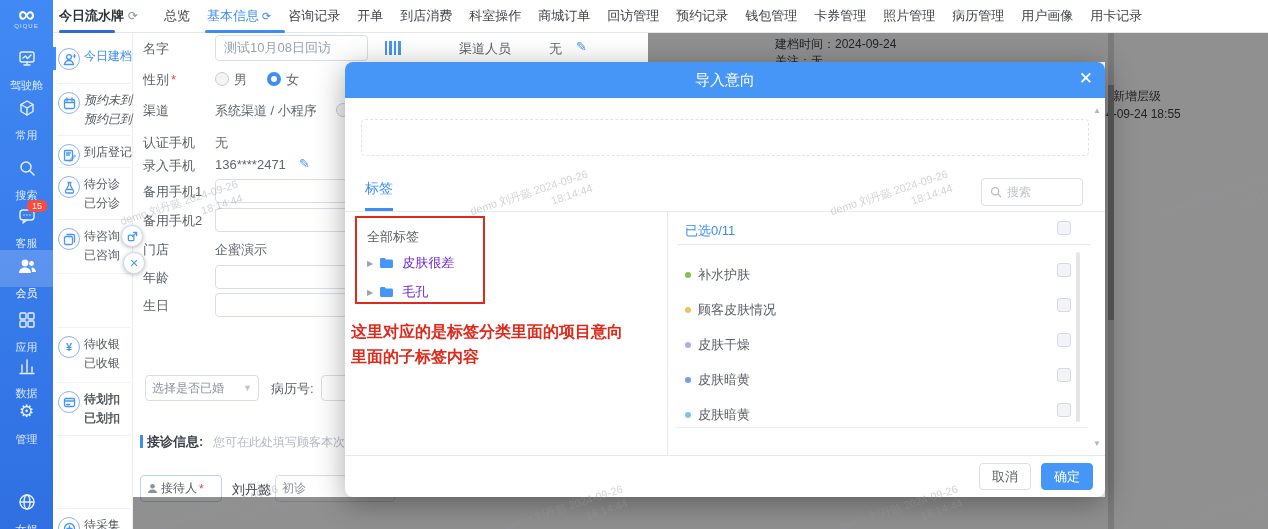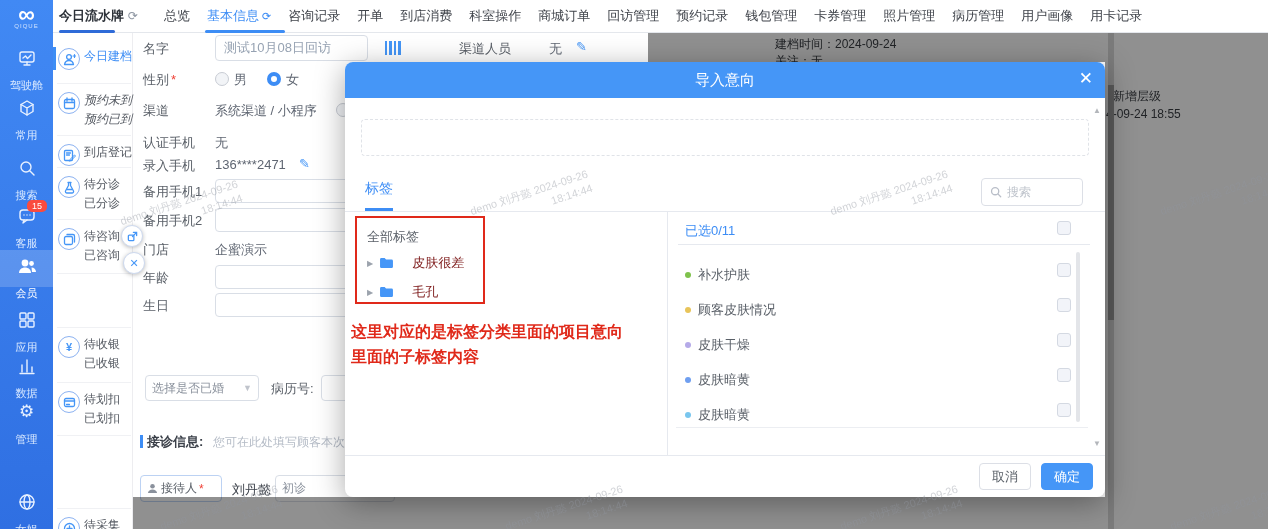--- a/index.html
+++ b/index.html
@@ -100,21 +100,21 @@
   .msearch { position:absolute; right:22px; top:4px; width:102px; height:28px; border:1px solid #dcdfe6;
     border-radius:4px; display:flex; align-items:center; padding:0 8px; background:#fff;}
   .msearch input { border:0; outline:0; width:64px; font-size:12px; color:#606266; margin-left:5px;
     font-family:"Liberation Sans","DejaVu Sans",sans-serif;}
   .msearch input::placeholder { color:#bfc4cc;}
   .mpanes { position:absolute; left:0; top:150px; width:760px; height:243px;}
   .mleft { position:absolute; left:0; top:0; width:323px; height:243px; border-right:1px solid #e6e9ef;}
   .treeroot { position:absolute; left:22px; top:16px; font-size:13px; color:#5a6068;}
   .treenode { position:absolute; left:22px; display:flex; align-items:center; cursor:pointer;}
   .caret { color:#9ca3ad; font-size:8px; margin-right:6px;}
-  .treenode span.tn { font-size:13px; color:#7f1d1d; margin-left:18px;}
+  .treenode span.tn { font-size:13px; color:#6d28d9; margin-left:8px;}
   .redbox { position:absolute; left:10px; top:4px; width:130px; height:88px; border:2px solid #e0291a;}
   .rednote { position:absolute; left:6px; top:107px; width:340px; color:#e0291a; font-size:16px; line-height:25px;font-weight:bold;}
   .mright { position:absolute; left:323px; top:0; width:437px; height:243px;}
   .selinfo { position:absolute; left:17px; top:10px; font-size:13px; color:#3d8df5;}
   .mrhead-line { position:absolute; left:10px; top:32px; width:412px; height:1px; background:#e6e9ef;}
   .checkbox { position:absolute; width:14px; height:14px; border:1px solid #d4d9e2; border-radius:3px;
     background:#f2f4f9; cursor:pointer;}
   .tagitem { position:absolute; left:17px; display:flex; align-items:center;}
   .tagdot { width:6px; height:6px; border-radius:50%; margin-right:7px;}
   .tagitem span.tl { font-size:13px; color:#5a6068;}
@@ -322,21 +322,21 @@
     <div class="qgroup" style="top:302px;">
       <span class="qicon">
           <span class="yen">¥</span>
         </span>
       <span class="qlines">
           <span>待收银</span>
           <span>已收银</span>
         </span>
     </div>
     <div class="qdiv" style="top:349px;"></div>
-    <div class="qgroup" style="top:357px;">
+    <div class="qgroup" style="top:357px;font-weight:bold;">
       <span class="qicon">
           <svg class="qic" width="13" height="13" viewBox="0 0 13 13">
             <rect x="1.5" y="2.5" width="10" height="8" rx="1.5"></rect>
             <path d="M1.5 5h10M3.5 8.5h3"></path>
           </svg>
         </span>
       <span class="qlines">
           <span>待划扣</span>
           <span>已划扣</span>
         </span>

